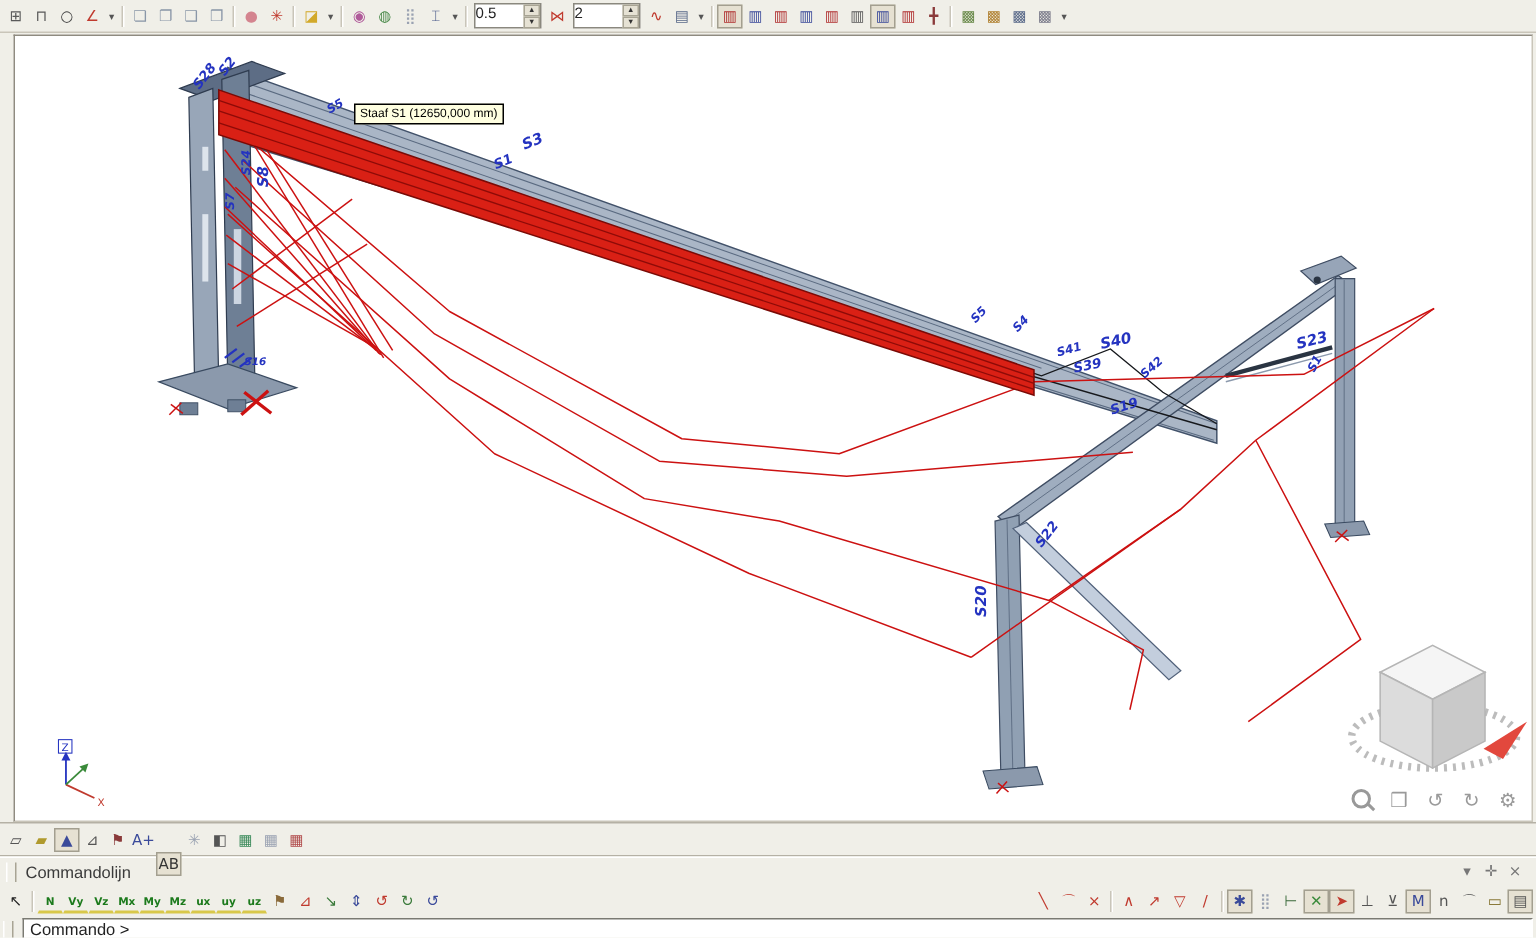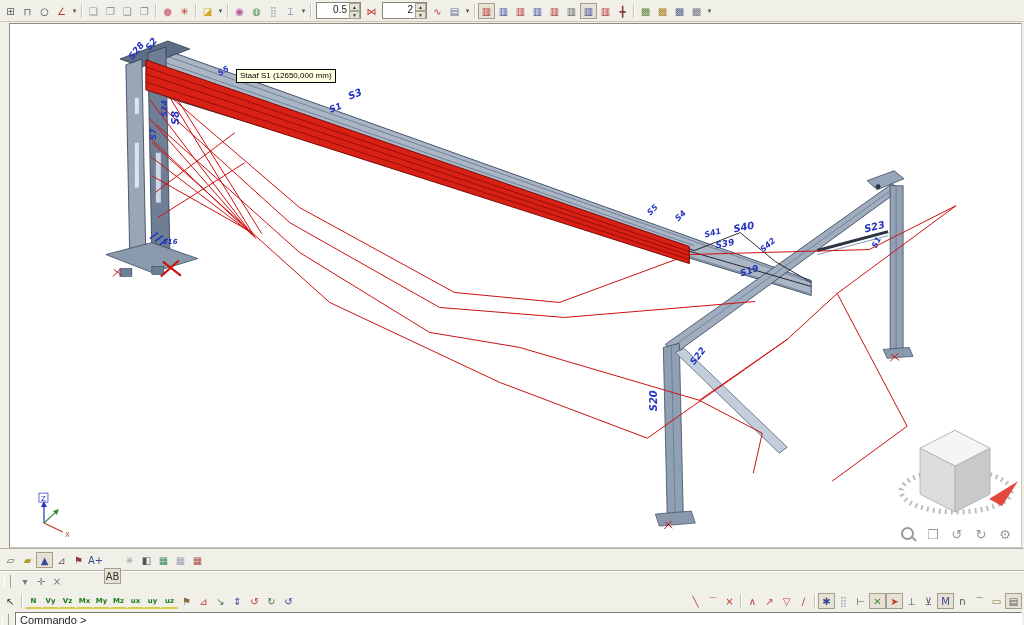--- a/index.html
+++ b/index.html
@@ -12,21 +12,21 @@
   .tb-icon{width:17px;height:16px;line-height:15px;text-align:center;
            font-family:"DejaVu Sans",sans-serif;font-size:10px;flex:none;
            border:1px solid transparent;box-sizing:border-box;cursor:default;}
   .tb-icon.small{width:9px;font-size:7px;color:#555;}
   .tb-icon.pressed{background:#e6e1d2;border:1px solid #a39f90;}
   .tb-icon.res{font-size:7px;font-weight:bold;color:#1c7a1c;
                border-bottom:2px solid #d8c84a;line-height:13px;height:15px;}
   .tb-sep{width:6px;height:16px;flex:none;position:relative;}
   .tb-sep::after{content:"";position:absolute;left:2px;top:1px;bottom:1px;border-left:1px solid #c9c5b9;border-right:1px solid #fff;}
   .spinner{display:flex;height:15px;background:#fff;border:1px solid #8a887e;margin:0 2px;flex:none;}
-  .spinner .val{width:30px;text-align:right;padding-right:2px;line-height:14px;font-size:10px;color:#222;}
+  .spinner .val{width:30px;text-align:left;padding-right:2px;line-height:14px;font-size:10px;color:#222;}
   .spinner .steps{width:11px;display:flex;flex-direction:column;}
   .spinner .steps span{flex:1;font-size:5px;line-height:6px;text-align:center;background:#e6e2d4;border:1px solid #a8a494;color:#333;}
   
   .vp-row{position:relative;height:526px;background:#f0efe8;}
   .viewport{position:absolute;left:9px;top:1px;right:2px;bottom:0;background:#fff;
             border:1px solid #8f8b80;border-right-color:#c9c5b9;border-bottom-color:#c9c5b9;}
   .viewport svg{position:absolute;inset:0;width:100%;height:100%;}
   .tooltip{position:absolute;left:226px;top:45px;background:#ffffe1;border:1px solid #000;
            font-size:8px;line-height:10px;padding:1px 3px;white-space:nowrap;color:#000;z-index:5;}
   .nav-icons{position:absolute;right:10px;bottom:4px;display:flex;gap:13px;align-items:center;
@@ -263,20 +263,21 @@
     <span class="tb-icon pressed" style="color: rgb(51, 51, 51); margin-top: 32px;">AB</span>
     <span class="tb-icon" style="color: rgb(154, 162, 178);">✳</span>
     <span class="tb-icon" style="color: rgb(85, 85, 85);">◧</span>
     <span class="tb-icon" style="color: rgb(58, 138, 90);">▦</span>
     <span class="tb-icon" style="color: rgb(154, 162, 178);">▦</span>
     <span class="tb-icon" style="color: rgb(176, 74, 74);">▦</span>
   </div>
 
 <div class="cmd-hdr">
   <span class="hdr-grip"></span>
+  <span class="cmd-title">Commandolijn</span>
   <span class="hdr-btn">▾</span>
   <span class="hdr-btn">✛</span>
   <span class="hdr-btn">×</span>
 </div>
 
 <div class="cmd-tbar">
   <div class="grp">
       <span class="tb-icon" style="color: rgb(34, 34, 34);">↖</span>
       <span class="tb-sep"></span>
       <span class="tb-icon res">N</span>

